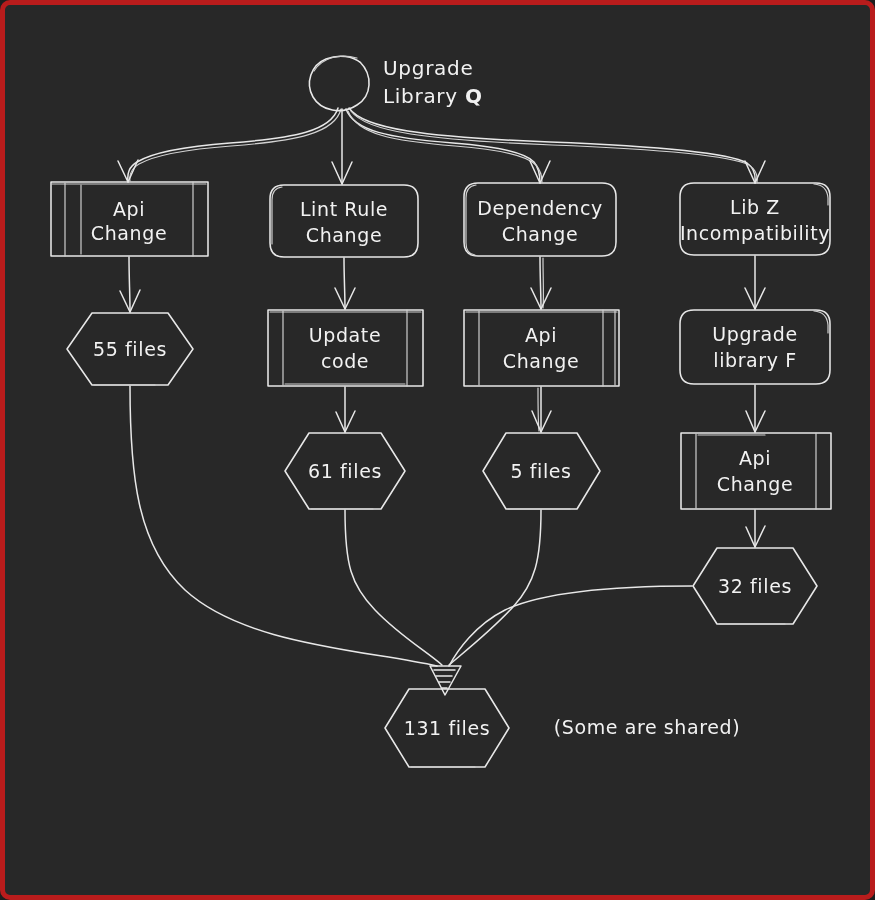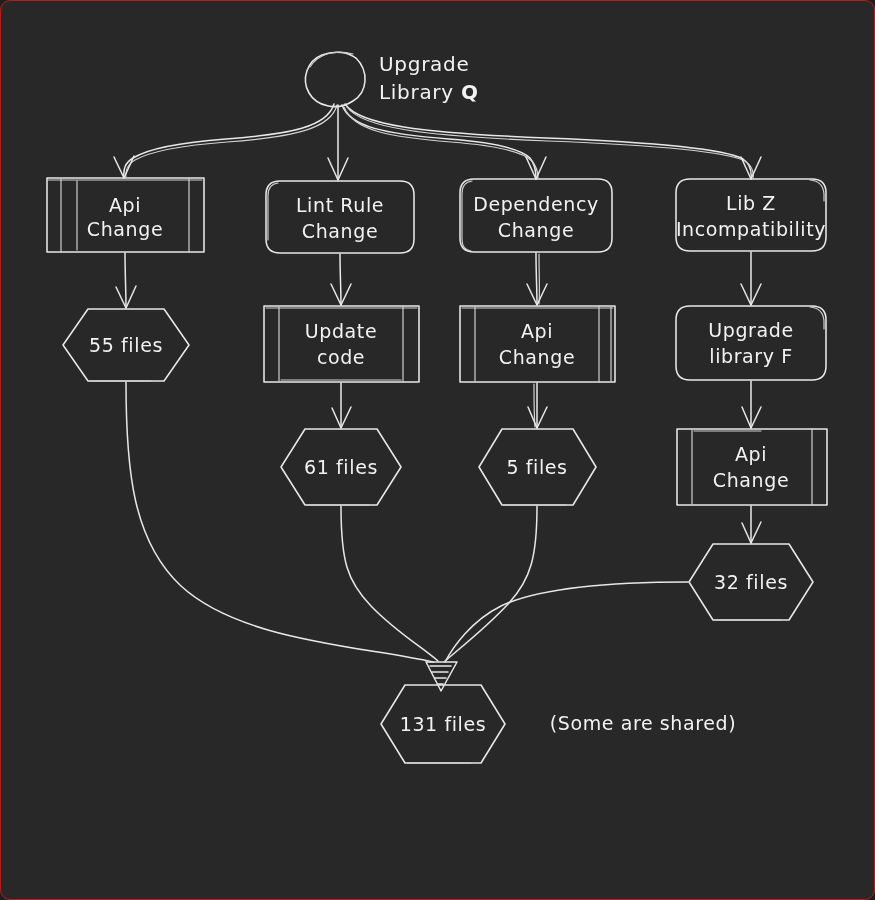--- a/index.html
+++ b/index.html
@@ -13,21 +13,21 @@
     height: 900px;
     overflow: hidden;
     font-family: "DejaVu Sans", sans-serif;
   }
   #canvas-root {
     position: relative;
     width: 875px;
     height: 900px;
     background: #282828;
     border-radius: 10px;
-    border: 1px solid #b91c1c;
+    border: 5px solid #b91c1c;
     box-sizing: border-box;
     overflow: hidden;
   }
   #diagram-svg {
     position: absolute;
     left: 0;
     top: 0;
     width: 875px;
     height: 900px;
     display: block;

